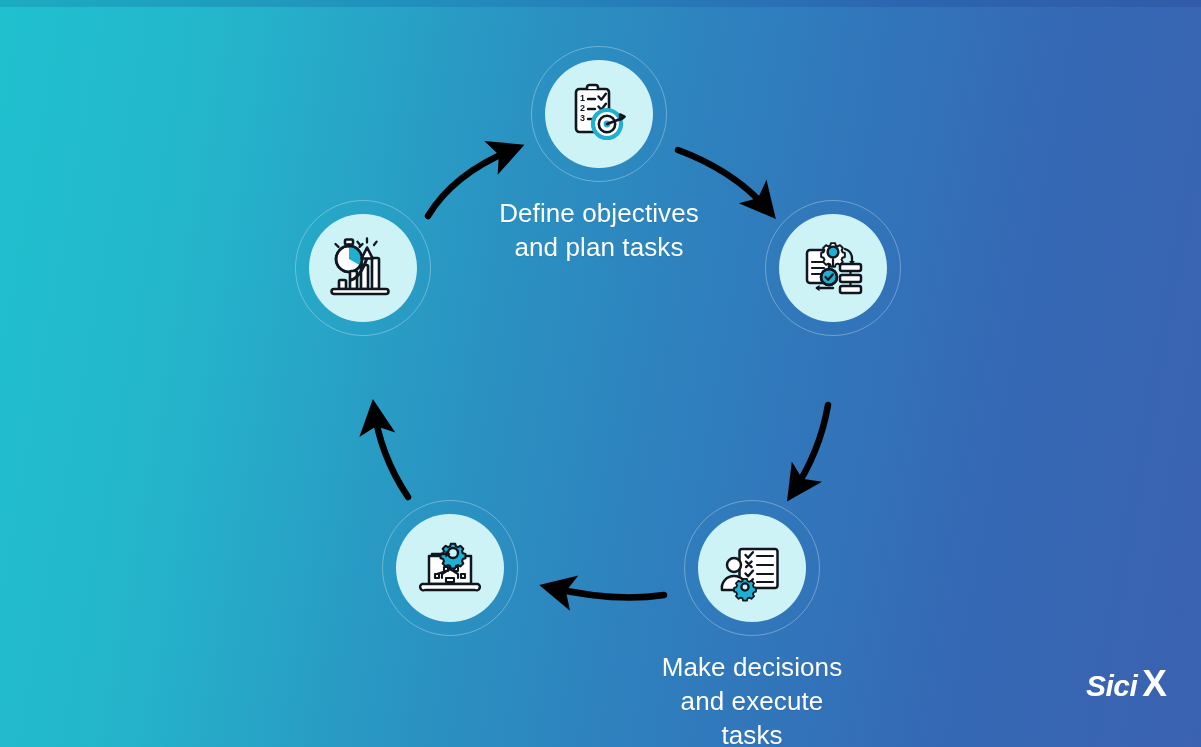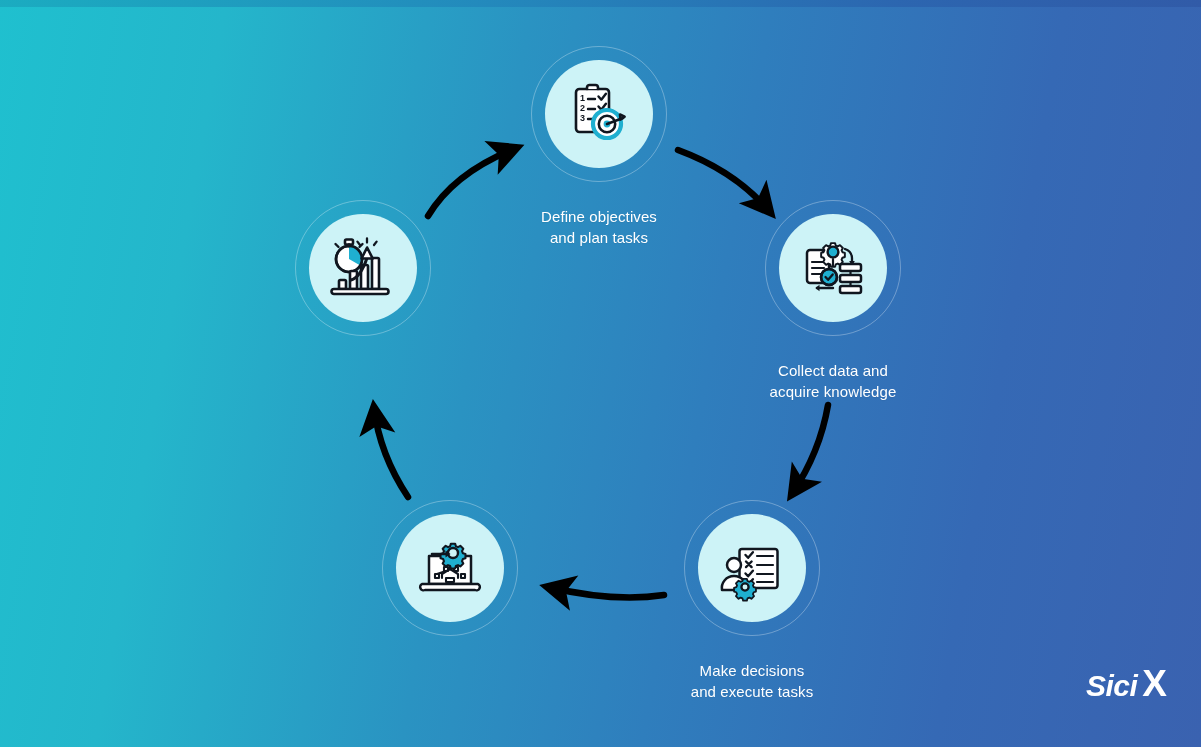--- a/index.html
+++ b/index.html
@@ -47,24 +47,24 @@
   .disc {
     position: absolute;
     left: 50%; top: 50%;
     width: 108px; height: 108px;
     margin: -54px 0 0 -54px;
     border-radius: 50%;
     background: #cdf3f7;
   }
   .disc svg { position: absolute; left: 50%; top: 50%; margin: -34px 0 0 -34px; }
   .label {
-    margin-top: 24px;
+    margin-top: 14px;
     color: #ffffff;
-    font-size: 15px;
-    line-height: 21px;
+    font-size: 26px;
+    line-height: 34px;
     letter-spacing: .1px;
     white-space: pre-line;
     text-shadow: 0 1px 1px rgba(0,0,0,.06);
   }
   #logo {
     position: absolute;
     right: 34px;
     bottom: 42px;
     color: #ffffff;
     font-size: 30px;
@@ -152,22 +152,20 @@
             <path d="M34,25 v7" stroke-width="2.2"></path>
             <circle cx="30" cy="43" r="8" fill="#1fafd0"></circle>
             <circle cx="30" cy="43" r="8" fill="none" stroke="#10161f" stroke-width="2.5"></circle>
             <path d="M26.5,43 l2.6,2.8 l4.6,-5.4" fill="none" stroke="#10161f" stroke-width="2.3"></path>
             <path d="M18,54 h16" fill="none" stroke-width="2.4"></path>
             <path d="M20.5,50.8 l-4.2,3.2 l4.2,3.2 z" fill="#10161f" stroke="none"></path>
           </g>
         </svg>
       </div>
     </div>
-    <div class="label">Collect data and
-acquire knowledge</div>
   </div>
 
   <div class="node" style="left:652px; top:500px;">
     <div class="ring">
       <div class="disc">
         <svg width="68" height="68" viewBox="0 0 68 68">
           <g stroke="#10161f" stroke-width="2.5" stroke-linecap="round" stroke-linejoin="round">
             <path d="M24,15 h33 a2.5,2.5 0 0 1 2.5,2.5 v34 a2.5,2.5 0 0 1 -2.5,2.5 H30 l-5,6 v-6 h-1 a2.5,2.5 0 0 1 -2.5,-2.5 v-34 A2.5,2.5 0 0 1 24,15 Z" fill="#ffffff"></path>
             <path d="M39,22 h16 M39,31 h16 M39,40 h16 M39,48 h16" stroke-width="2.2"></path>
             <path d="M27.5,21 l2.6,2.8 l4.8,-5.6" fill="none" stroke-width="2.4"></path>

